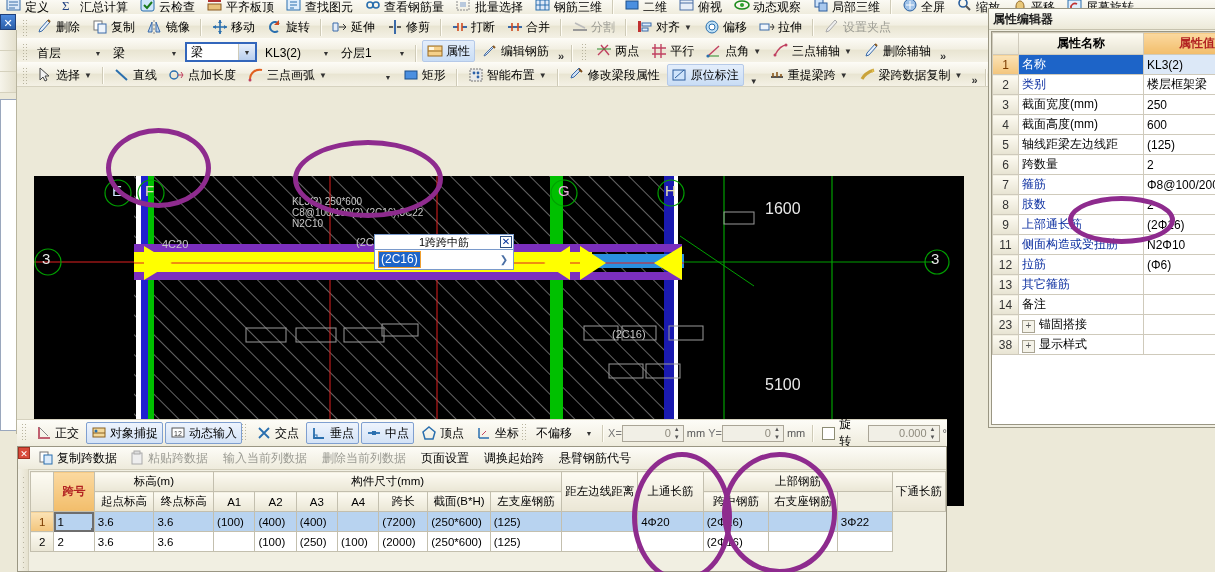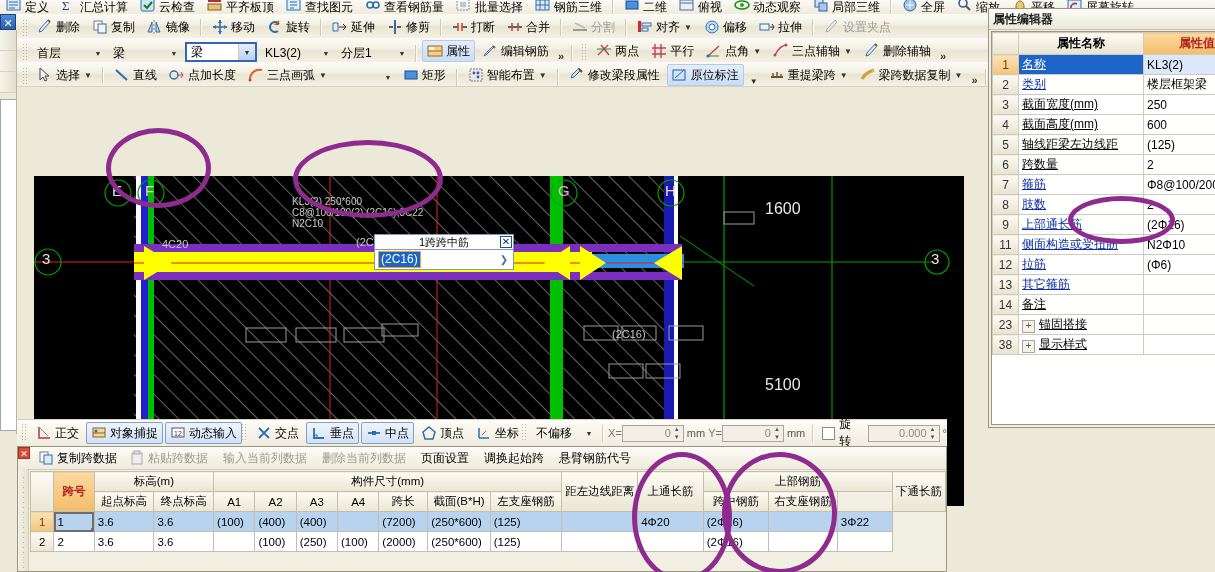--- a/index.html
+++ b/index.html
@@ -78,21 +78,21 @@
   .pe-grid{position:absolute;left:2px;top:22px;right:2px;bottom:2px;background:#fff;
     border:1px solid #9a9683;overflow:hidden;}
   table.pg{border-collapse:collapse;width:100%;font-size:12px;table-layout:fixed;}
   table.pg th,table.pg td{border:1px solid #cfcabb;height:19px;padding:0 3px;
     white-space:nowrap;overflow:hidden;text-align:left;font-weight:normal;}
   table.pg th{background:linear-gradient(to bottom,#fdfbf2,#e7e3d2);text-align:center;
     font-weight:bold;color:#000;height:21px;}
   table.pg th.valhdr{background:linear-gradient(to bottom,#fbd9a0,#f2bd6a);color:#b22222;}
   table.pg td.idx{width:26px;text-align:center;background:linear-gradient(to bottom,#fdfbf2,#e7e3d2);color:#333;}
   table.pg td.idx.cur{background:linear-gradient(to bottom,#fbe3b6,#f3c57c);color:#7a3b00;}
-  table.pg td.nm{width:125px;color:#0b2ea0;text-decoration:underline;}
+  table.pg td.nm{width:125px;color:#0b2ea0;}
   table.pg td.nm.black{color:#000;}
   table.pg tr.selrow td.nm{background:#1d64c8;color:#fff;}
   table.pg tr.selrow td.val{background:#dce8f7;}
   table.pg td.val{color:#000;}
   .plusbox{display:inline-block;width:11px;height:11px;line-height:9px;text-align:center;
     border:1px solid #a9a493;background:#f4f2e8;font-size:10px;color:#555;margin-right:4px;vertical-align:-1px;}
 
   
   .snapbar{position:absolute;left:17px;top:419px;width:930px;height:26px;
     background:linear-gradient(to bottom,#fdfcf7,#efecdd);

